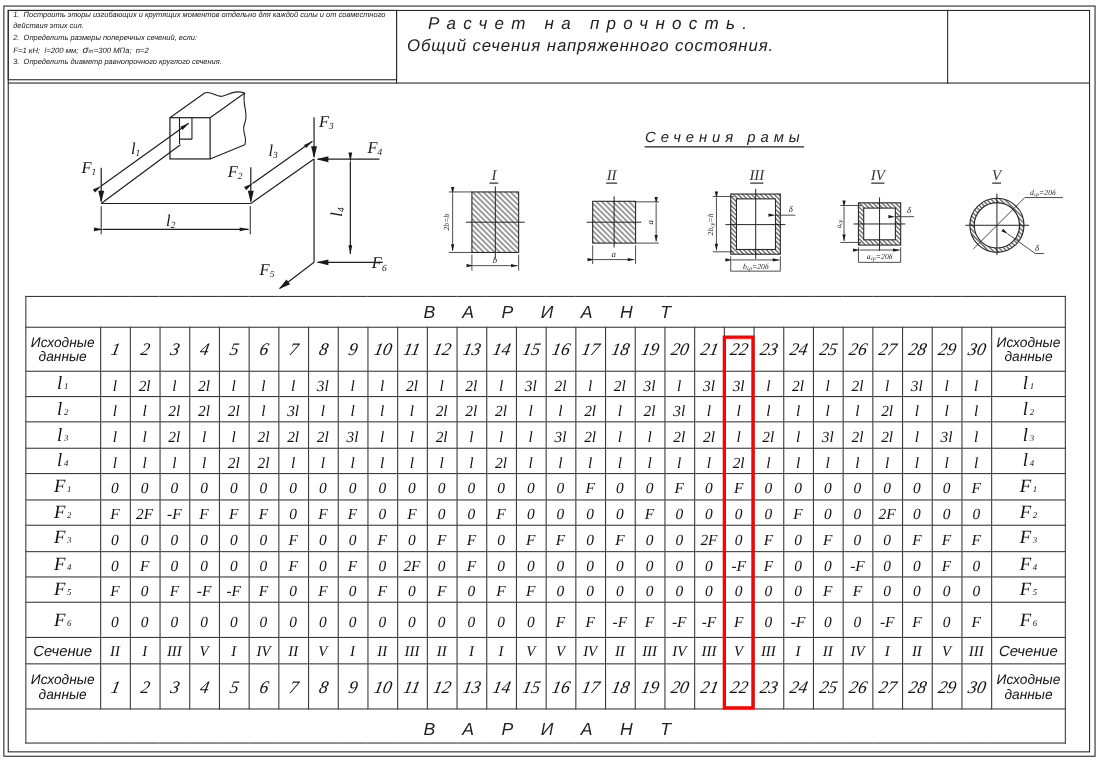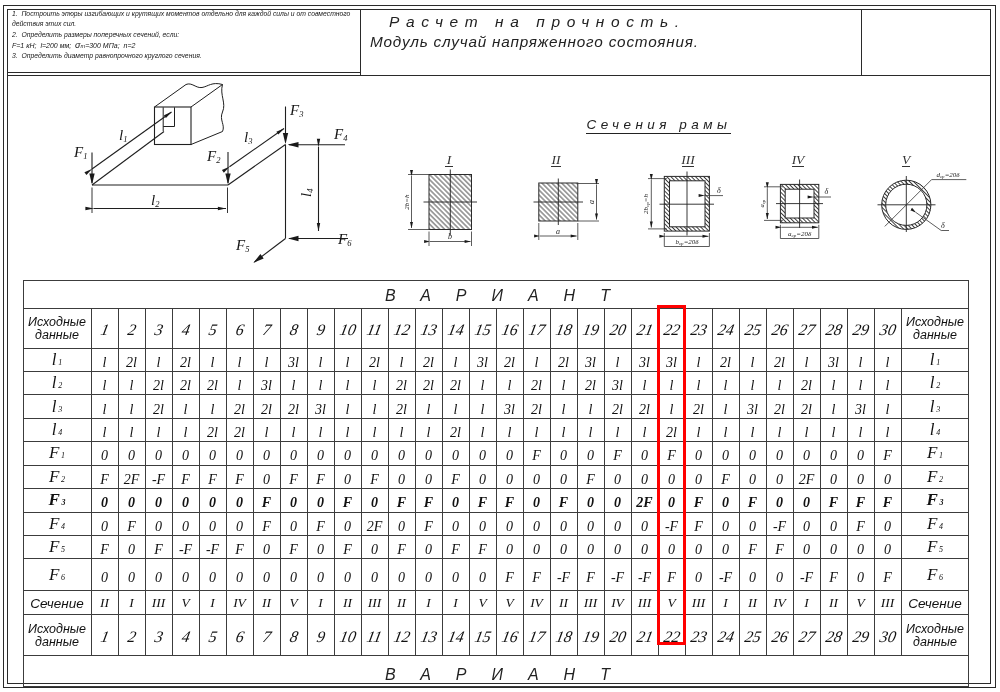--- a/index.html
+++ b/index.html
@@ -24,21 +24,21 @@
 <div class="abs" style="left:360px;top:8.5px;width:1.2px;height:67px;background:#2a2a2a;"></div>
 
 <div class="abs" style="left:861px;top:8.5px;width:1.2px;height:67px;background:#2a2a2a;"></div>
 
 <div class="abs" style="left:7px;top:8.5px;width:352px;height:62px;border:1px solid #2a2a2a;"></div>
 
 <div class="abs gost" style="left:12px;top:9px;width:360px;font-size:6.8px;line-height:10.3px;color:#161616;white-space:nowrap;">1.&nbsp; Построить эпюры изгибающих и крутящих моментов отдельно для каждой силы и от совместного<br>действия этих сил.<br>2.&nbsp; Определить размеры поперечных сечений, если:<br><span style="font-size:7px;">F=1 кН;&nbsp; l=200 мм;&nbsp; <span style="font-size:9px;">σ</span><span style="font-size:5.5px;">т</span>=300 МПа;&nbsp; n=2</span><br>3.&nbsp; Определить диаметр равнопрочного круглого сечения.</div>
 
 <div class="abs gost" style="left:370px;top:13px;font-size:15.5px;letter-spacing:6.6px;color:#222;margin-left:19px;">Расчет на прочность.</div>
 
-<div class="abs gost" style="left:370px;top:32.5px;font-size:15.3px;letter-spacing:0.8px;color:#222;">Модуль случай напряженного состояния.</div>
+<div class="abs gost" style="left:370px;top:32.5px;font-size:15.3px;letter-spacing:0.8px;color:#222;">Общий сечения напряженного состояния.</div>
 
 
 <svg class="abs" style="left:0;top:0;" width="1000" height="692" viewBox="0 0 1000 692">
 <defs>
 <pattern id="hat" width="3.5" height="3.5" patternUnits="userSpaceOnUse" patternTransform="rotate(45)">
 <rect width="3.5" height="3.5" fill="#fff"></rect>
 <line x1="0" y1="1.75" x2="3.5" y2="1.75" stroke="#454545" stroke-width="0.95"></line>
 </pattern>
 <pattern id="hat2" width="2.9" height="2.9" patternUnits="userSpaceOnUse" patternTransform="rotate(45)">
 <rect width="2.9" height="2.9" fill="#fff"></rect>
@@ -216,21 +216,21 @@
 <path d="M877.5,204.8 L935.5,204.8 M906.3,176 L906.3,232" stroke="#222" stroke-width="0.9" fill="none"></path>
 
 <path d="M884.8,226.4 L931.6,179.6 L966.3,179.6" stroke="#333" stroke-width="0.8" fill="none"></path>
 <text x="948" y="177" font-family="Liberation Serif, serif" font-style="italic" font-size="7" text-anchor="middle" fill="#222">d<tspan font-size="5" dy="1">ср</tspan><tspan dy="-1">=20δ</tspan></text>
 
 <path d="M916,212.5 L941.2,230.5 L949,230.5" stroke="#333" stroke-width="0.8" fill="none" marker-start="url(#sd)"></path>
 <text x="941" y="228" font-family="Liberation Serif, serif" font-style="italic" font-size="8" fill="#222">δ</text>
 </g>
 </svg>
 
-<table class="abs" style="left:22.5px;top:280px;width:945.5px;">
+<table class="abs" style="left:22.5px;top:269px;width:945.5px;">
 <colgroup>
         <col style="width:68px;">
         <col style="width:27px;">
         <col style="width:27px;">
         <col style="width:27px;">
         <col style="width:27px;">
         <col style="width:27px;">
         <col style="width:27px;">
         <col style="width:27px;">
         <col style="width:27px;">
@@ -502,21 +502,21 @@
           <td class="val">F</td>
           <td class="val">0</td>
           <td class="val">0</td>
           <td class="val">2F</td>
           <td class="val">0</td>
           <td class="val">0</td>
           <td class="val">0</td>
           <td><span style="font-family:'Liberation Serif',serif;font-style:italic;font-size:17px;">F<span style="font-size:8px;"> 2</span></span></td>
         </tr>
 
-<tr style="height:23.45px;font-weight:bold;">
+<tr style="height:23.45px;">
           <td><span style="font-family:'Liberation Serif',serif;font-style:italic;font-size:17px;">F<span style="font-size:8px;"> 3</span></span></td>
           <td class="val">0</td>
           <td class="val">0</td>
           <td class="val">0</td>
           <td class="val">0</td>
           <td class="val">0</td>
           <td class="val">0</td>
           <td class="val">F</td>
           <td class="val">0</td>
           <td class="val">0</td>

